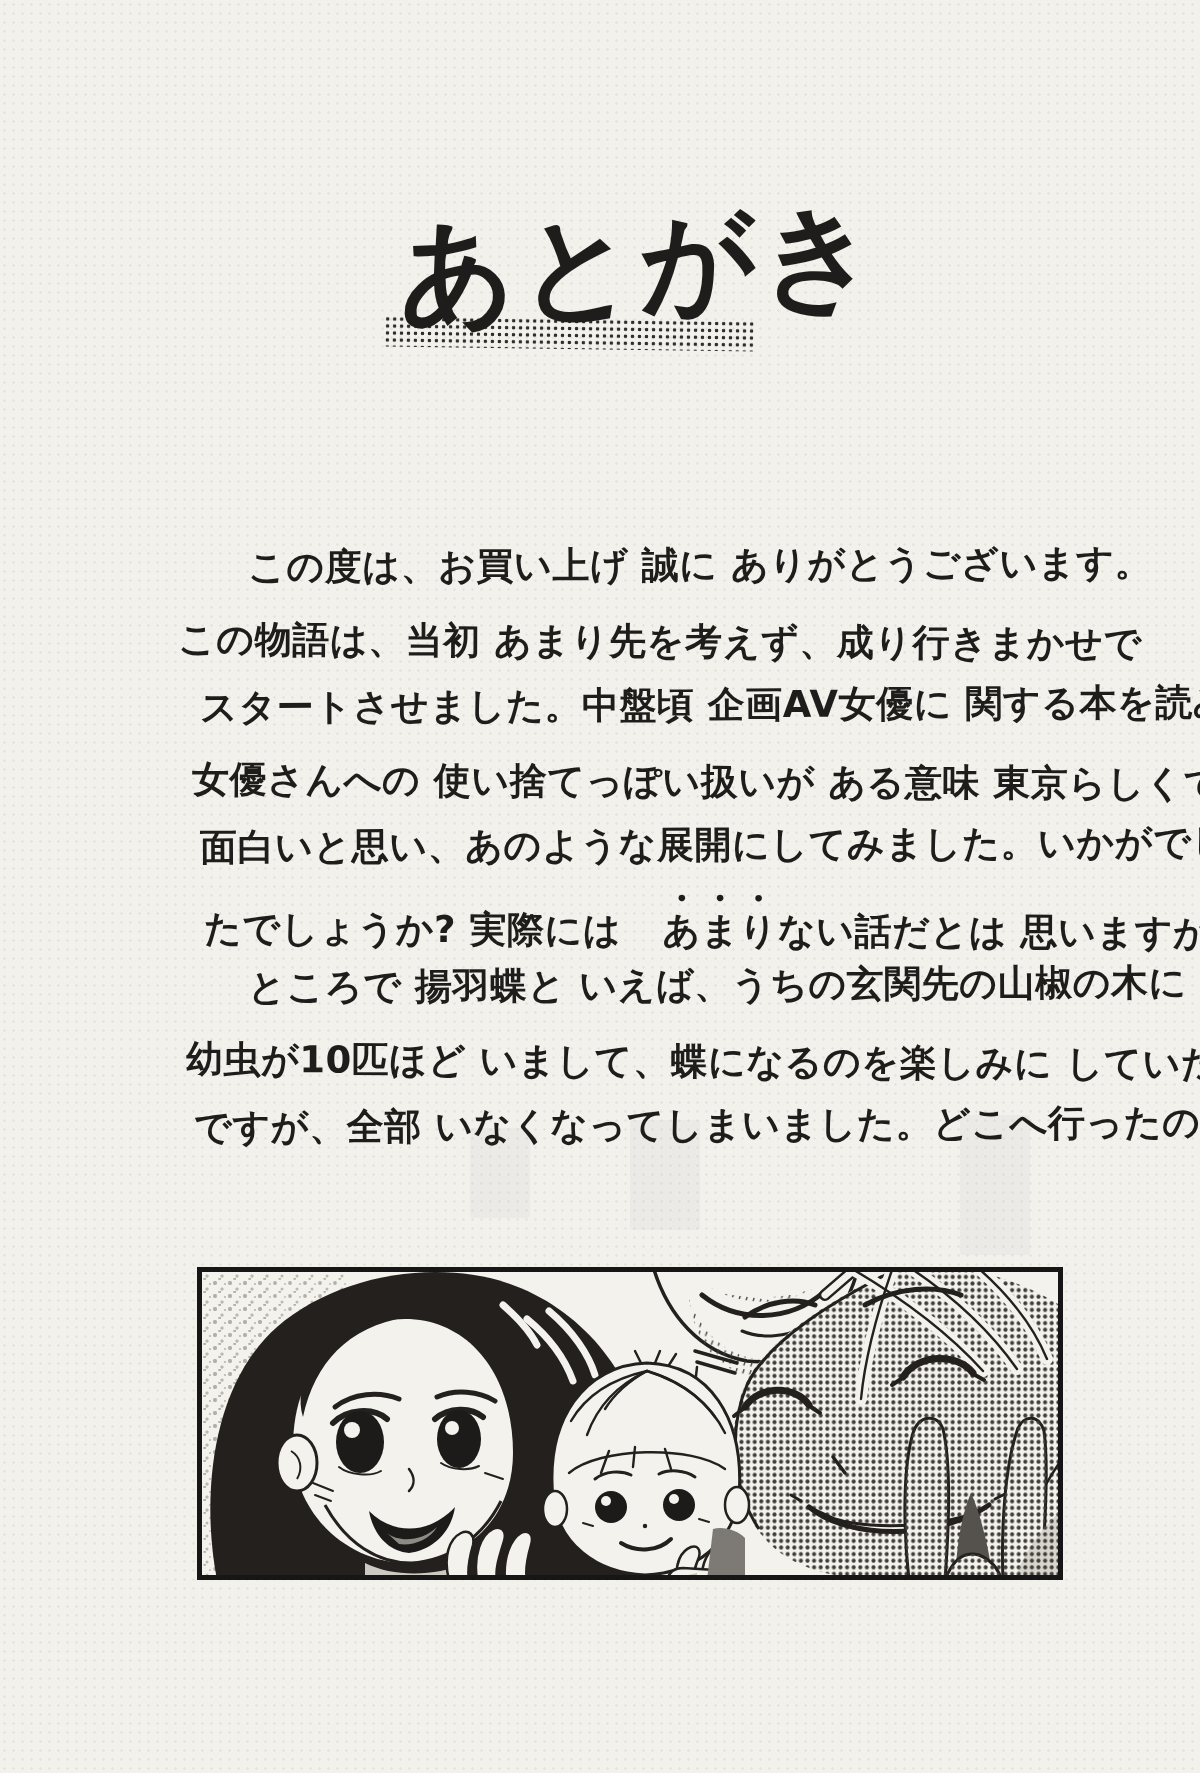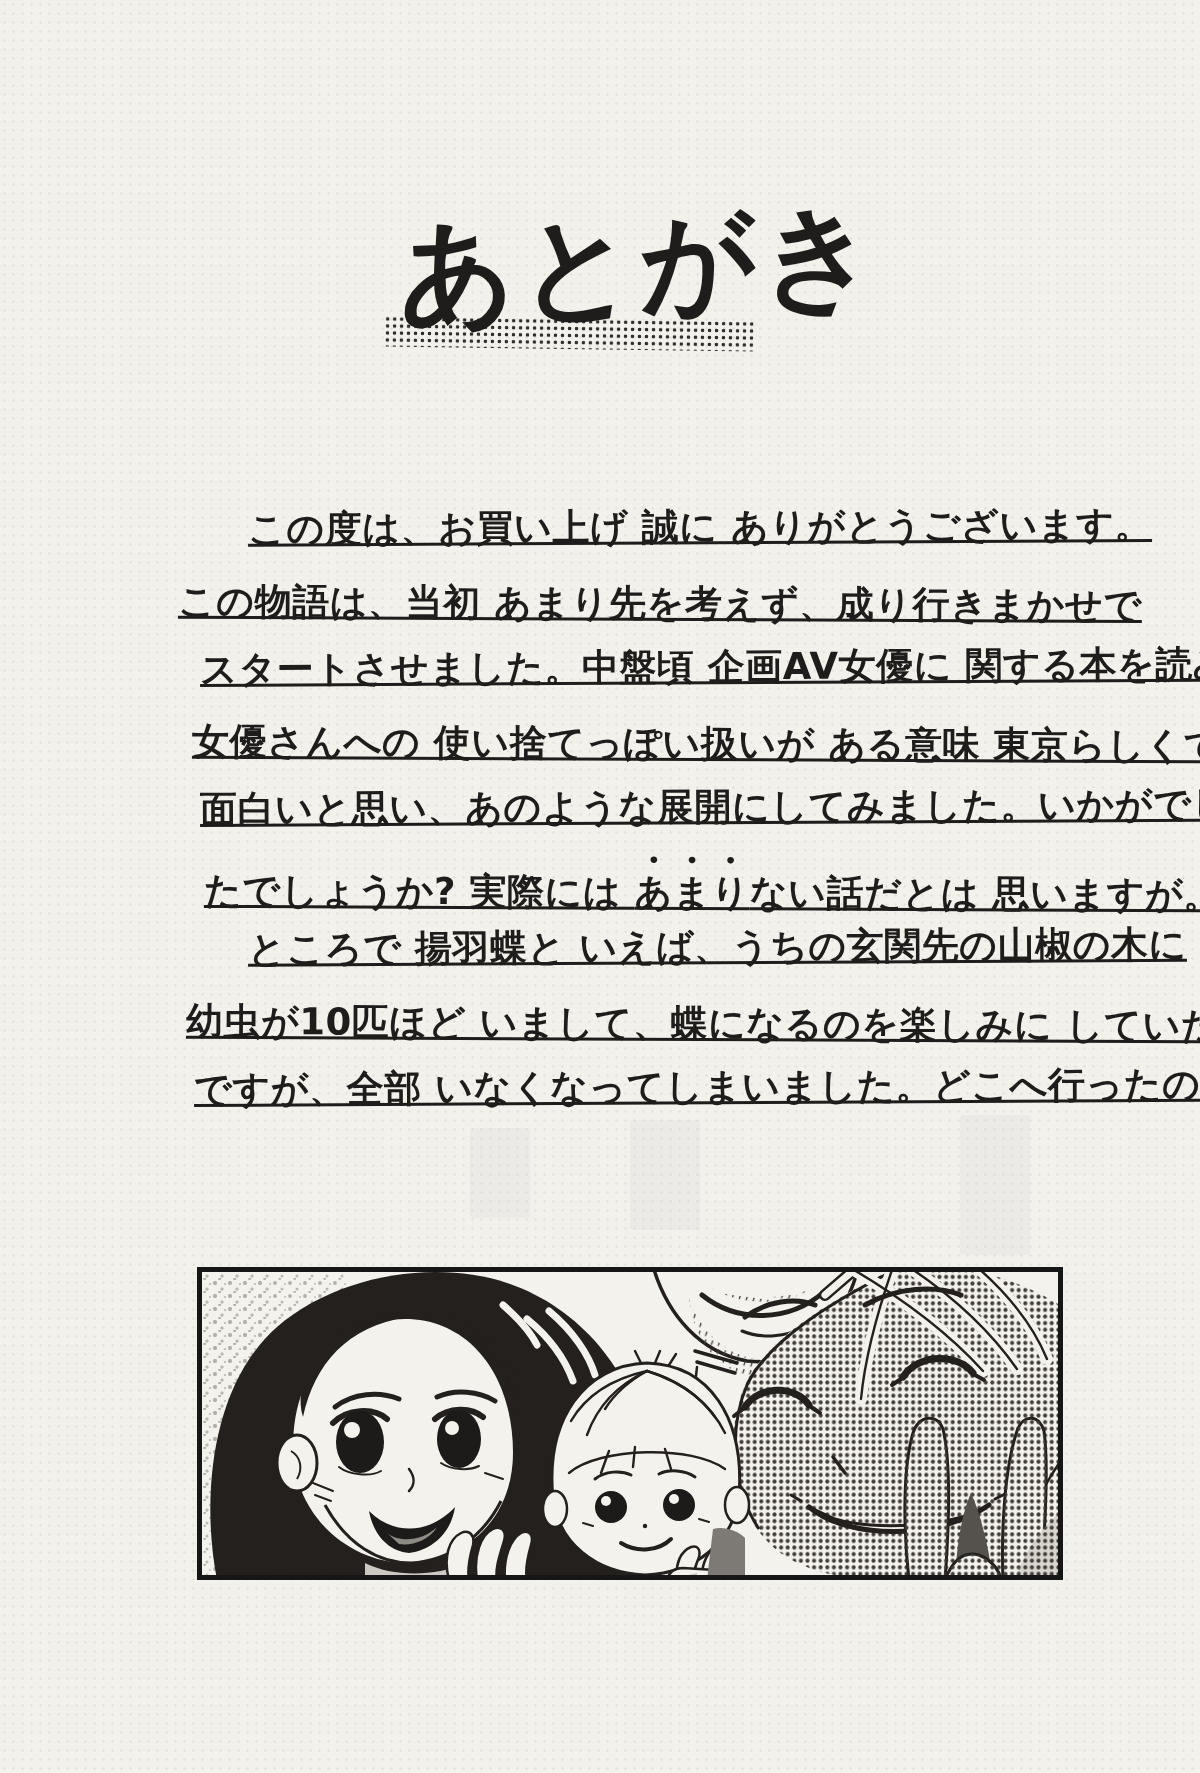--- a/index.html
+++ b/index.html
@@ -22,30 +22,30 @@
     font-size:114px;font-weight:800;letter-spacing:4px;
     transform:rotate(-2.5deg);white-space:pre;z-index:3;
   }
   .title-underline{
     position:absolute;left:384px;top:318px;width:372px;height:31px;
     transform:rotate(0.8deg);z-index:2;
     background-image:radial-gradient(#2e2d2b 1.7px,transparent 2.05px);
     background-size:7px 7px;
   }
 
-  .afterword{position:absolute;left:0;top:496px;width:1200px;z-index:3;text-decoration:underline;}
+  .afterword{position:absolute;left:0;top:534px;width:1200px;z-index:3;}
   .text-line{
     height:70px;line-height:70px;font-size:37px;font-weight:600;
     letter-spacing:.5px;white-space:pre;transform-origin:left center;
   }
   .text-line:nth-child(odd){transform:rotate(-.3deg);}
   .text-line:nth-child(even){transform:rotate(.25deg);}
   .emphasis{
     -webkit-text-emphasis:filled dot;-webkit-text-emphasis-position:over right;
-    text-emphasis:filled dot;text-emphasis-position:over right;
+    text-emphasis:filled dot;text-emphasis-position:over right;margin-left:28px;
   }
 
   .panel{position:absolute;left:197px;top:1267px;width:866px;height:313px;z-index:3;}
   .panel svg{display:block;width:100%;height:100%;}
 </style>
 </head>
 <body>
 
 <div class="page">
 

